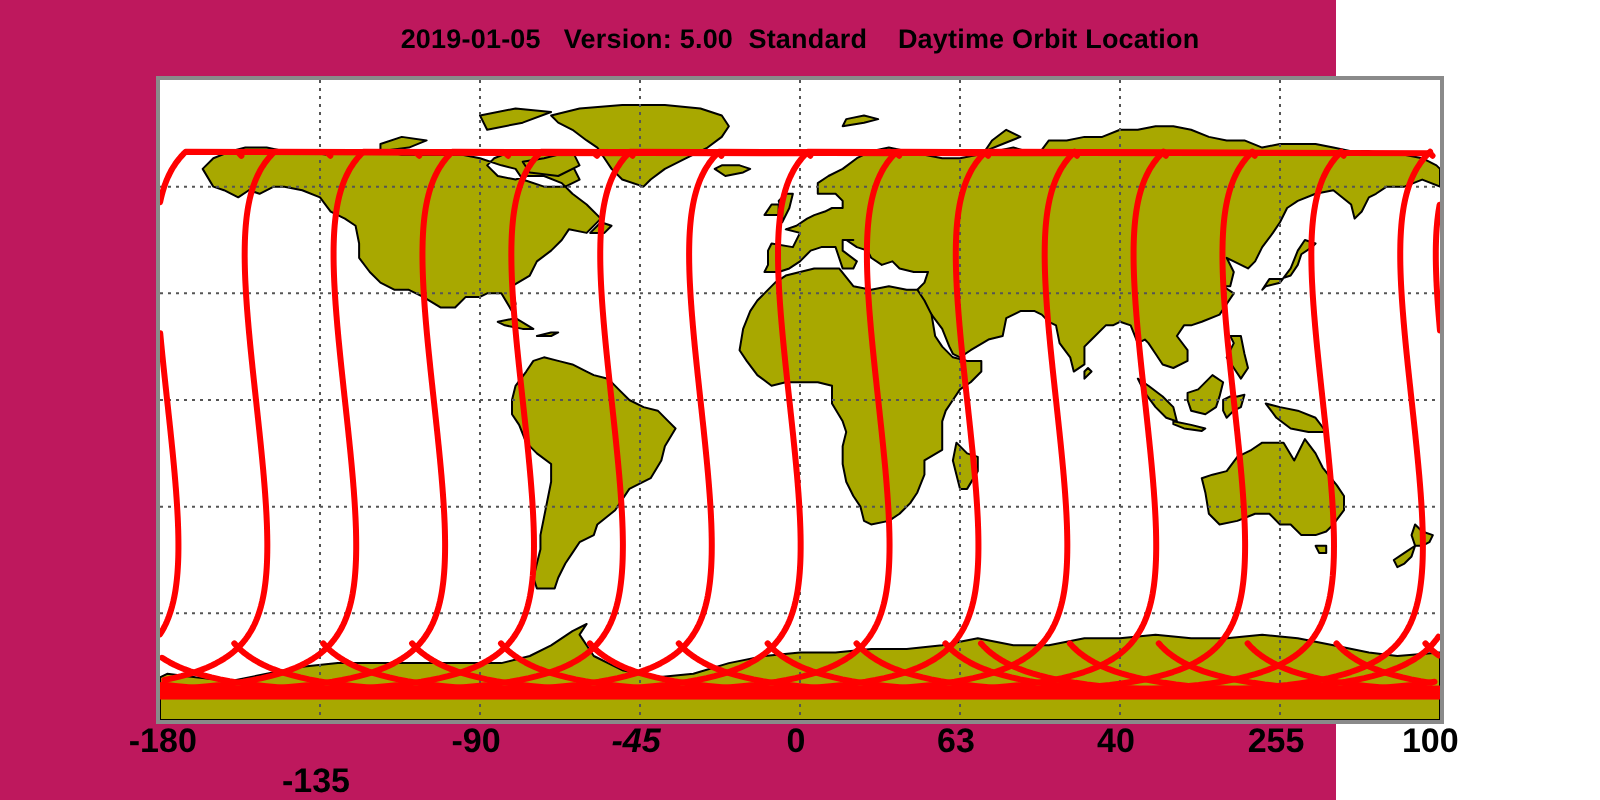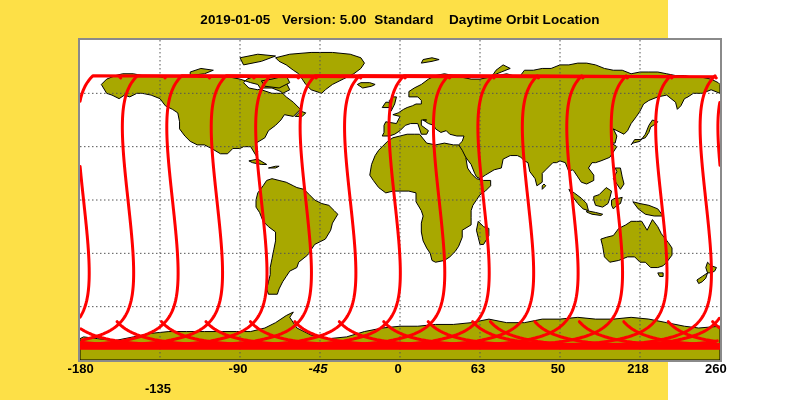--- a/index.html
+++ b/index.html
@@ -10,21 +10,21 @@
   body {
     width: 800px;
     height: 400px;
     font-family: "Liberation Sans", sans-serif;
     overflow: hidden;
   }
   #figure {
     position: relative;
     width: 668px;
     height: 400px;
-    background: #fde047;
+    background: #be185d;
   }
   #chart-title {
     position: absolute;
     left: 0;
     top: 12px;
     width: 800px;
     text-align: center;
     font-size: 13.5px;
     font-weight: bold;
     color: #000000;
@@ -53,21 +53,21 @@
     position: absolute;
     left: 0;
     top: 0;
     width: 640px;
     height: 320px;
     display: block;
   }
   .xtick-label {
     position: absolute;
     top: 0;
-    font-size: 13px;
+    font-size: 17px;
     font-weight: bold;
     color: #000000;
     line-height: 1;
     white-space: nowrap;
   }
   #ytick-layer {
     position: absolute;
     left: 0;
     top: 0;
     width: 72px;
@@ -181,18 +181,18 @@
   </div>
 
   <div id="ytick-layer"></div>
   <div id="xtick-layer">
       <div class="xtick-label" style="left: 78px; transform: translateX(-40%);">-180</div>
       <div class="xtick-label" style="left: 158px; transform: translateX(-50%); margin-top: 20px;">-135</div>
       <div class="xtick-label" style="left: 238px; transform: translateX(-50%);">-90</div>
       <div class="xtick-label" style="left: 318px; transform: translateX(-50%); font-style: italic;">-45</div>
       <div class="xtick-label" style="left: 398px; transform: translateX(-50%);">0</div>
       <div class="xtick-label" style="left: 478px; transform: translateX(-50%);">63</div>
-      <div class="xtick-label" style="left: 558px; transform: translateX(-50%);">50</div>
-      <div class="xtick-label" style="left: 638px; transform: translateX(-50%);">218</div>
-      <div class="xtick-label" style="left: 718px; transform: translateX(-60%);">260</div>
+      <div class="xtick-label" style="left: 558px; transform: translateX(-50%);">40</div>
+      <div class="xtick-label" style="left: 638px; transform: translateX(-50%);">255</div>
+      <div class="xtick-label" style="left: 718px; transform: translateX(-60%);">100</div>
     </div>
 
 </div>
 
 </body></html>

